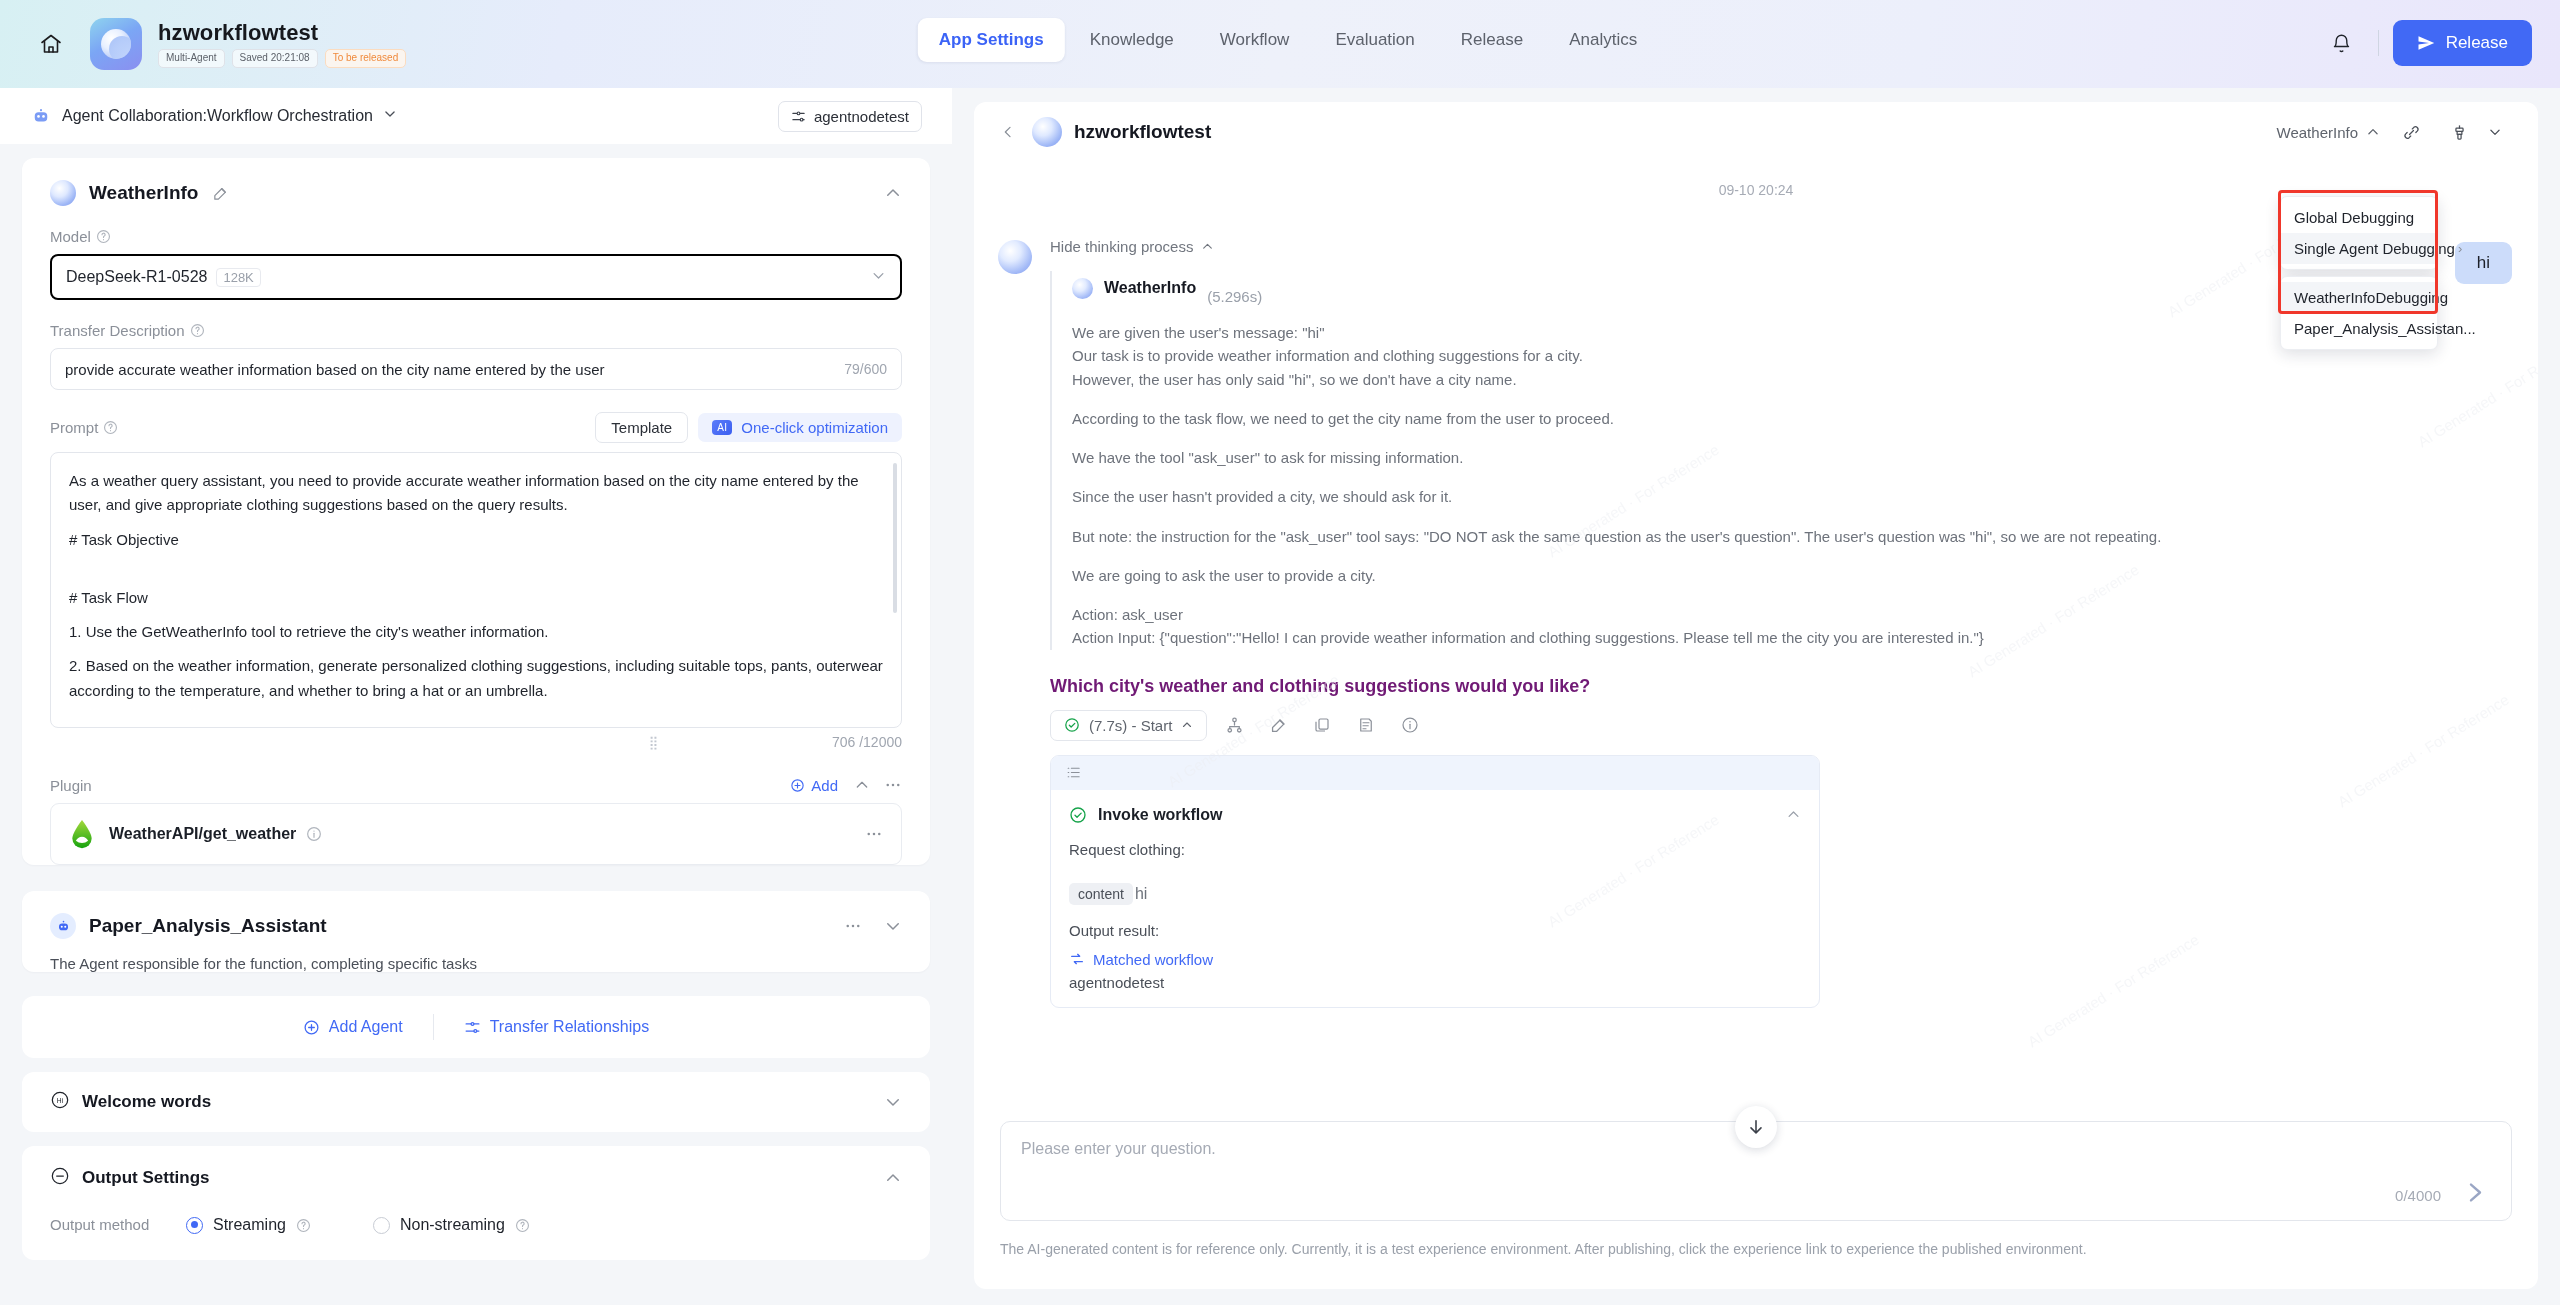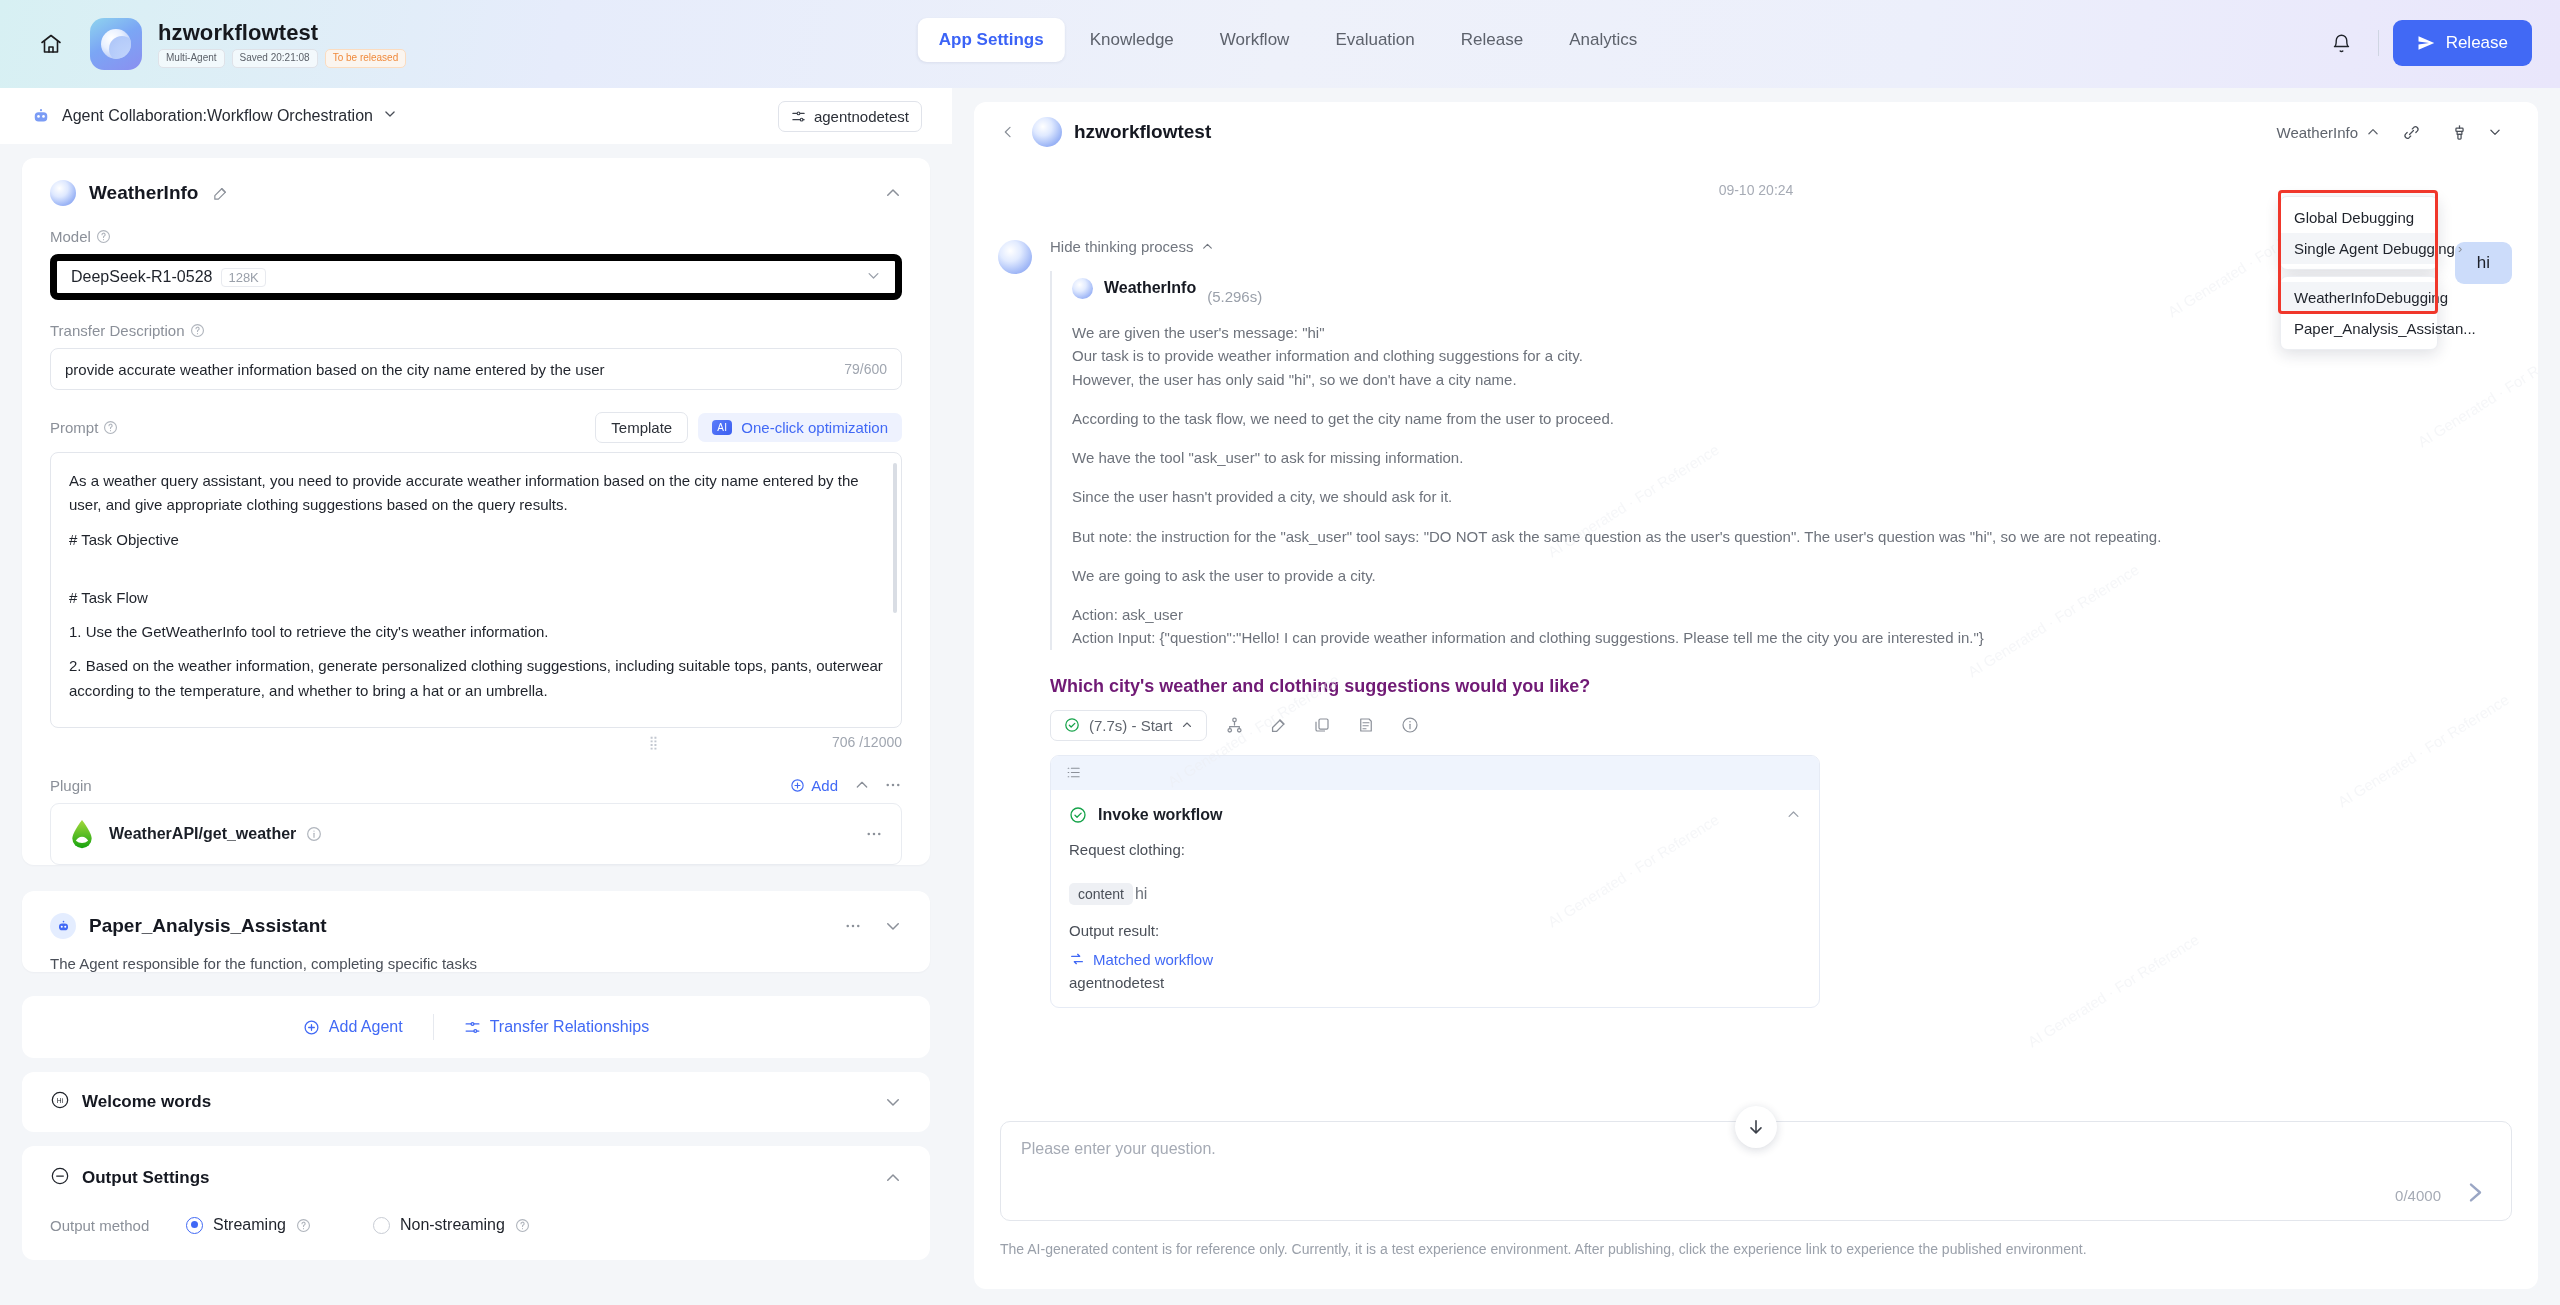--- a/index.html
+++ b/index.html
@@ -95,21 +95,21 @@
     background: #e4edff; display:flex; align-items:center; justify-content:center;
   }
   .card-title { font-size: 19px; font-weight: 700; color: #151821; margin-left: 13px; }
   .icon-btn { color: #8b9099; cursor: pointer; display:flex; align-items:center; }
   .card-head .spacer { flex: 1; }
 
   .field-label { font-size: 15px; color: #8b9099; display: flex; align-items: center; gap: 5px; margin: 22px 28px 9px; }
   .help-circ { width: 15px; height: 15px; }
 
   .select-box {
-    margin: 0 28px; height: 46px; border: 7px solid #000000; border-radius: 8px;
+    margin: 0 28px; height: 46px; border: 2px solid #000000; border-radius: 8px;
     display: flex; align-items: center; padding: 0 14px; cursor: pointer; background:#fff;
   }
   .select-val { font-size: 16px; color: #1f232b; }
   .ctx-badge { font-size: 13px; color: #9aa0aa; border: 1px solid #e8eaef; border-radius: 4px; padding: 1px 6px; margin-left: 9px; }
   .select-box .spacer { flex: 1; }
 
   .input-box {
     margin: 0 28px; height: 42px; border: 1px solid #e3e6ec; border-radius: 8px;
     display: flex; align-items: center; padding: 0 14px; background:#fff;
   }
@@ -167,21 +167,21 @@
   .collapse-card {
     background: #fff; border-radius: 12px; margin: 14px 22px 0; height: 60px;
     display: flex; align-items: center; padding: 0 28px;
   }
   .collapse-card .spacer { flex: 1; }
   .collapse-title { font-size: 17px; font-weight: 700; color: #151821; margin-left: 12px; }
 
   .out-card { background:#fff; border-radius: 12px; margin: 14px 22px 0; padding: 20px 28px 26px; }
   .out-head { display: flex; align-items: center; }
   .out-head .spacer { flex: 1; }
-  .radio-row { display: flex; align-items: center; margin-top: 26px; }
+  .radio-row { display: flex; margin-top: 26px; }
   .radio-label { font-size: 15px; color: #8b9099; width: 136px; }
   .radio-opt { display: flex; align-items: center; gap: 10px; margin-right: 62px; cursor: pointer; }
   .radio-dot { width: 17px; height: 17px; border-radius: 50%; border: 1.5px solid #c8ccd4; background:#fff; position: relative; }
   .radio-dot.on { border-color: #4169f5; }
   .radio-dot.on:after { content:''; position:absolute; left: 3.5px; top: 3.5px; width: 7px; height: 7px; border-radius:50%; background:#4169f5; }
   .radio-txt { font-size: 16px; color: #1f232b; }
 
   
   .right-panel {
     position: absolute; left: 952px; top: 88px; width: 1608px; height: 1217px;

